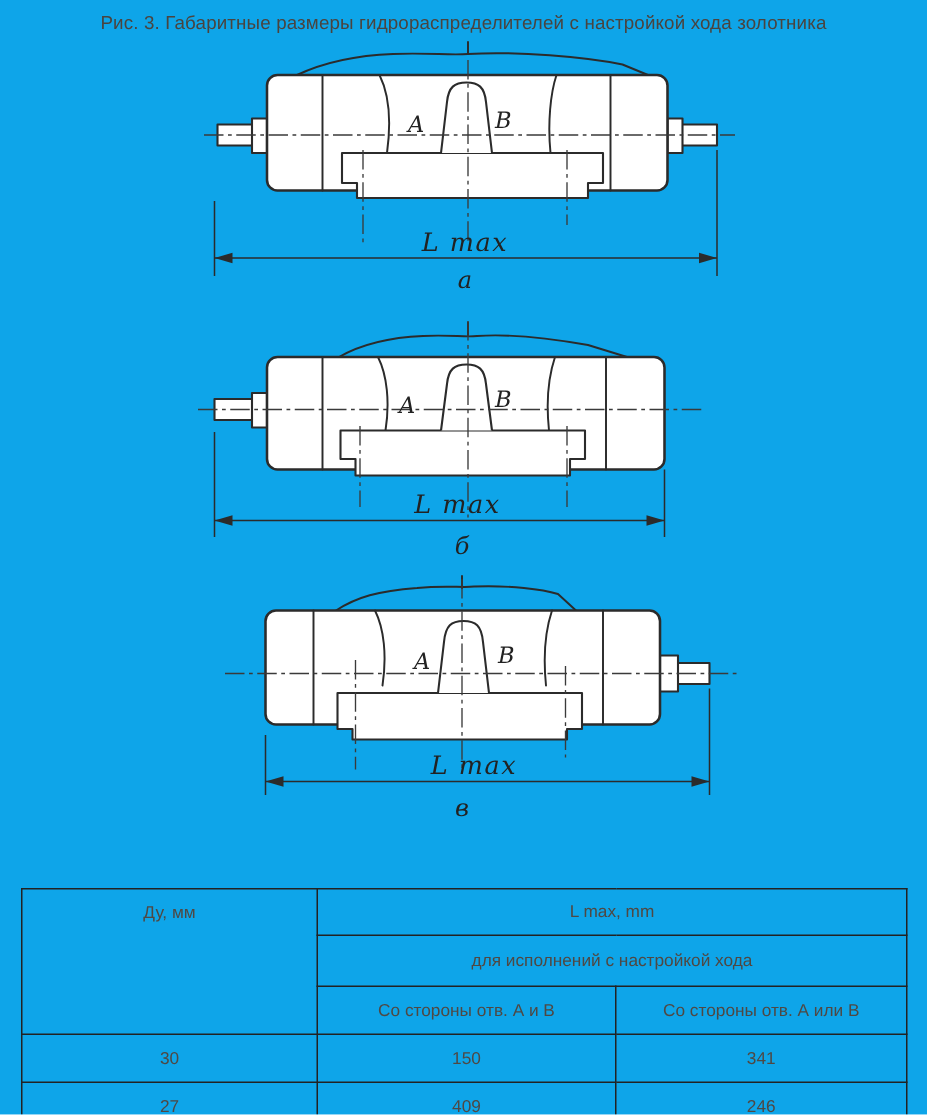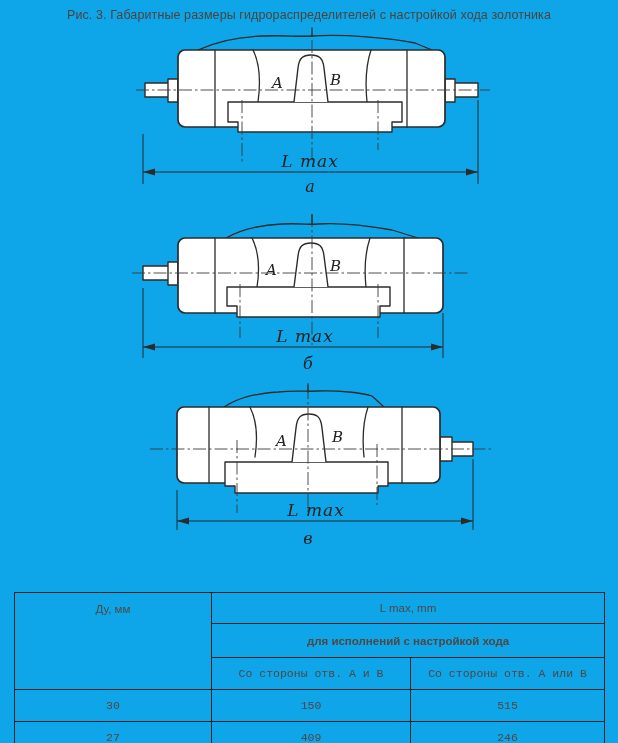--- a/index.html
+++ b/index.html
@@ -25,22 +25,22 @@
   table.spec{
     position:absolute;left:14px;top:592px;width:590px;
     border-collapse:collapse;table-layout:fixed;
     font-size:11.5px;color:#4f4843;
   }
   table.spec td{
     border:1.5px solid #222222;text-align:center;vertical-align:middle;
     padding:0;height:30px;
   }
   table.spec td.du-cell{vertical-align:top;padding-top:10px;}
-  table.spec tr.r2 td{height:33px;font-weight:bold;}
-  table.spec tr.r3 td,table.spec tr.data td{height:31px;font-family:Liberation Mono, monospace;}
+  table.spec tr.r2 td{height:33px;}
+  table.spec tr.r3 td,table.spec tr.data td{height:31px;}
 </style>
 </head>
 <body>
 
 <div class="page">
 
   <div class="fig-title">Рис. 3. Габаритные размеры гидрораспределителей с настройкой хода золотника</div>
 
   <svg class="drawings" width="618" height="560" viewBox="0 0 618 560">
 
@@ -130,21 +130,21 @@
       <tr class="r2">
         <td colspan="2">для исполнений с настройкой хода</td>
       </tr>
       <tr class="r3">
         <td>Со стороны отв. А и В</td>
         <td>Со стороны отв. А или В</td>
       </tr>
       <tr class="data">
         <td>30</td>
         <td>150</td>
-        <td>515</td>
+        <td>341</td>
       </tr>
       <tr class="data">
         <td>27</td>
         <td>409</td>
         <td>246</td>
       </tr>
     </tbody>
   </table>
 
 </div>

